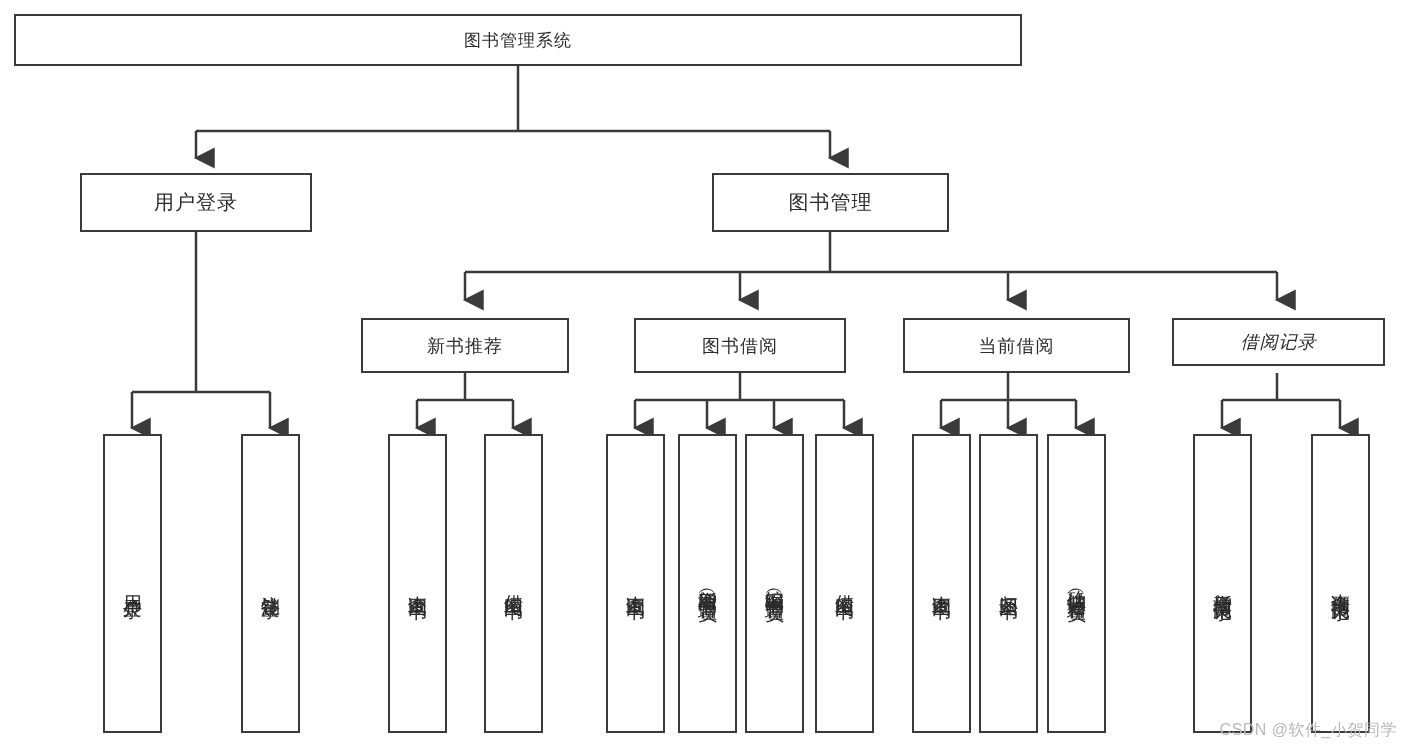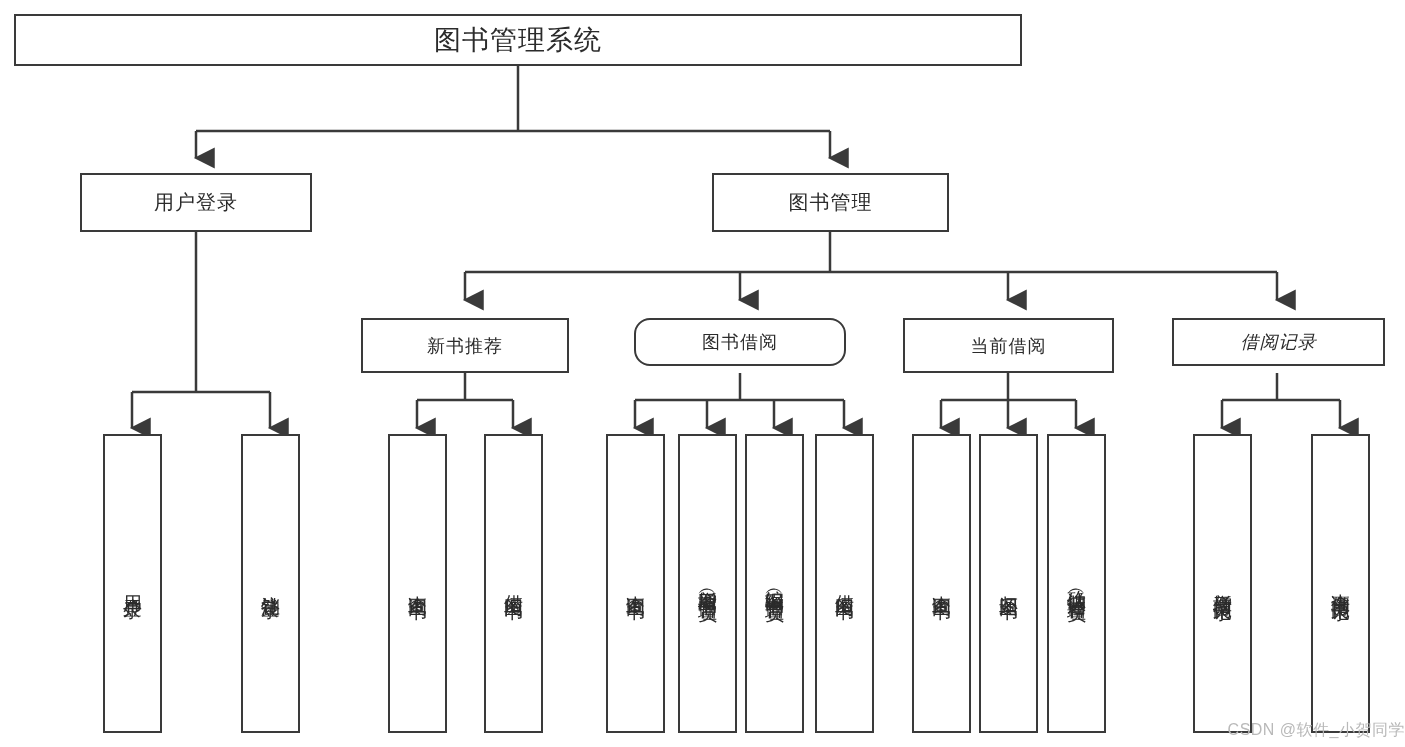--- a/index.html
+++ b/index.html
@@ -30,21 +30,21 @@
     position: absolute;
     box-sizing: border-box;
     border: 2px solid #3a3a3a;
     background: #ffffff;
     display: flex;
     align-items: center;
     justify-content: center;
     color: #2b2b2b;
   }
   .node.level-0 {
-    font-size: 27px;
+    font-size: 17px;
   }
   .node.level-1 {
     font-size: 20px;
   }
   .node.level-2 {
     font-size: 18px;
   }
   .node.leaf {
     font-size: 19px;
     align-items: center;
@@ -57,21 +57,21 @@
     line-height: 1.05;
     white-space: nowrap;
     color: #2b2b2b;
   }
   .hlabel {
     white-space: nowrap;
     letter-spacing: 1px;
   }
   .watermark {
     position: absolute;
-    right: 0;
+    right: 8px;
     bottom: 6px;
     font-size: 16px;
     color: #b9b9b9;
     letter-spacing: 0.5px;
     white-space: nowrap;
   }
 </style>
 </head>
 <body>
 
@@ -134,24 +134,24 @@
   <div class="node level-1" style="left:80px; top:173px; width:232px; height:59px;">
     <span class="hlabel">用户登录</span>
   </div>
   <div class="node level-1" style="left:712px; top:173px; width:237px; height:59px;font-family:Liberation Mono, monospace;">
     <span class="hlabel">图书管理</span>
   </div>
 
   <div class="node level-2" style="left:361px; top:318px; width:208px; height:55px;">
     <span class="hlabel">新书推荐</span>
   </div>
-  <div class="node level-2" style="left:634px; top:318px; width:212px; height:48px;border-radius:16px;">
+  <div class="node level-2" style="left:634px; top:318px; width:212px; height:55px;">
     <span class="hlabel">图书借阅</span>
   </div>
-  <div class="node level-2" style="left:903px; top:318px; width:211px; height:55px;">
+  <div class="node level-2" style="left:903px; top:318px; width:227px; height:55px;">
     <span class="hlabel">当前借阅</span>
   </div>
   <div class="node level-2" style="left:1172px; top:318px; width:213px; height:48px;font-style:italic;">
     <span class="hlabel">借阅记录</span>
   </div>
 
   <div class="node leaf" style="left:103px; top:434px; width:59px; height:299px;">
     <span class="vlabel">用户登录</span>
   </div>
   <div class="node leaf" style="left:241px; top:434px; width:59px; height:299px;">

